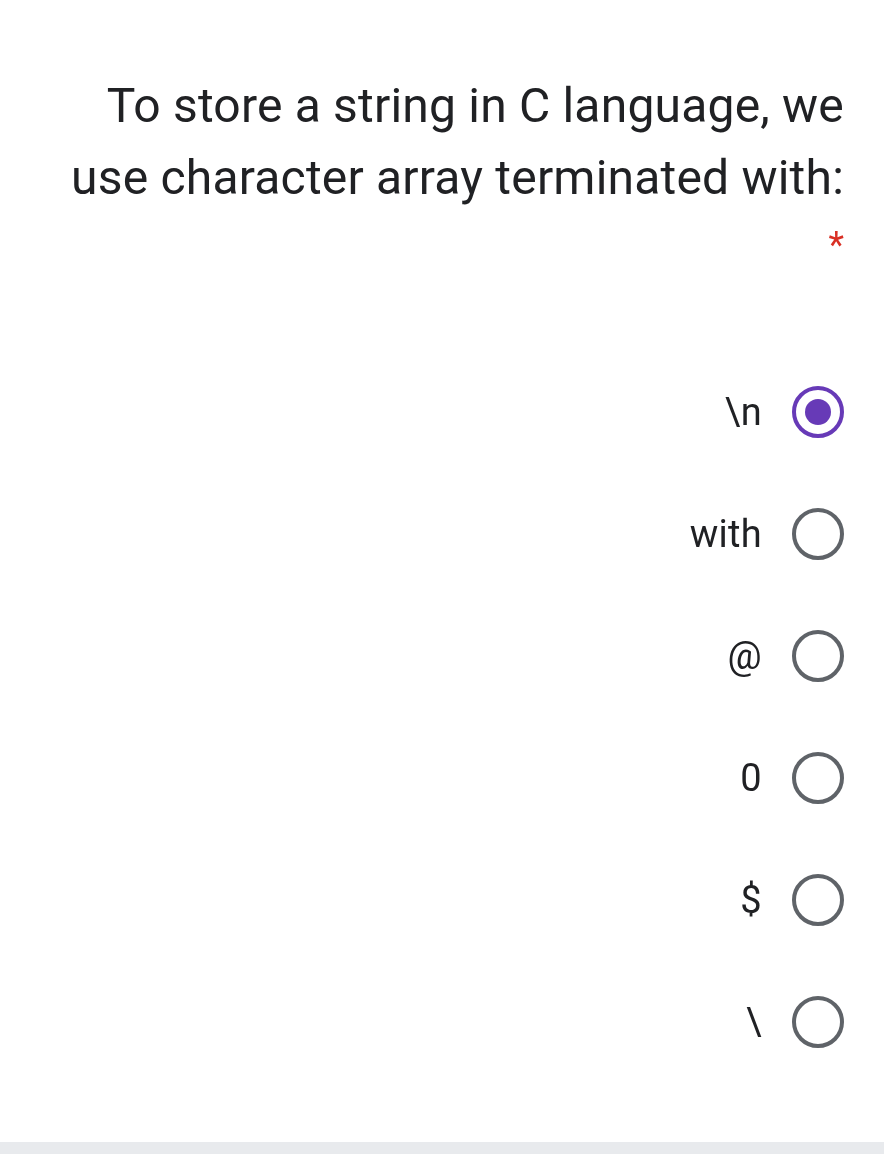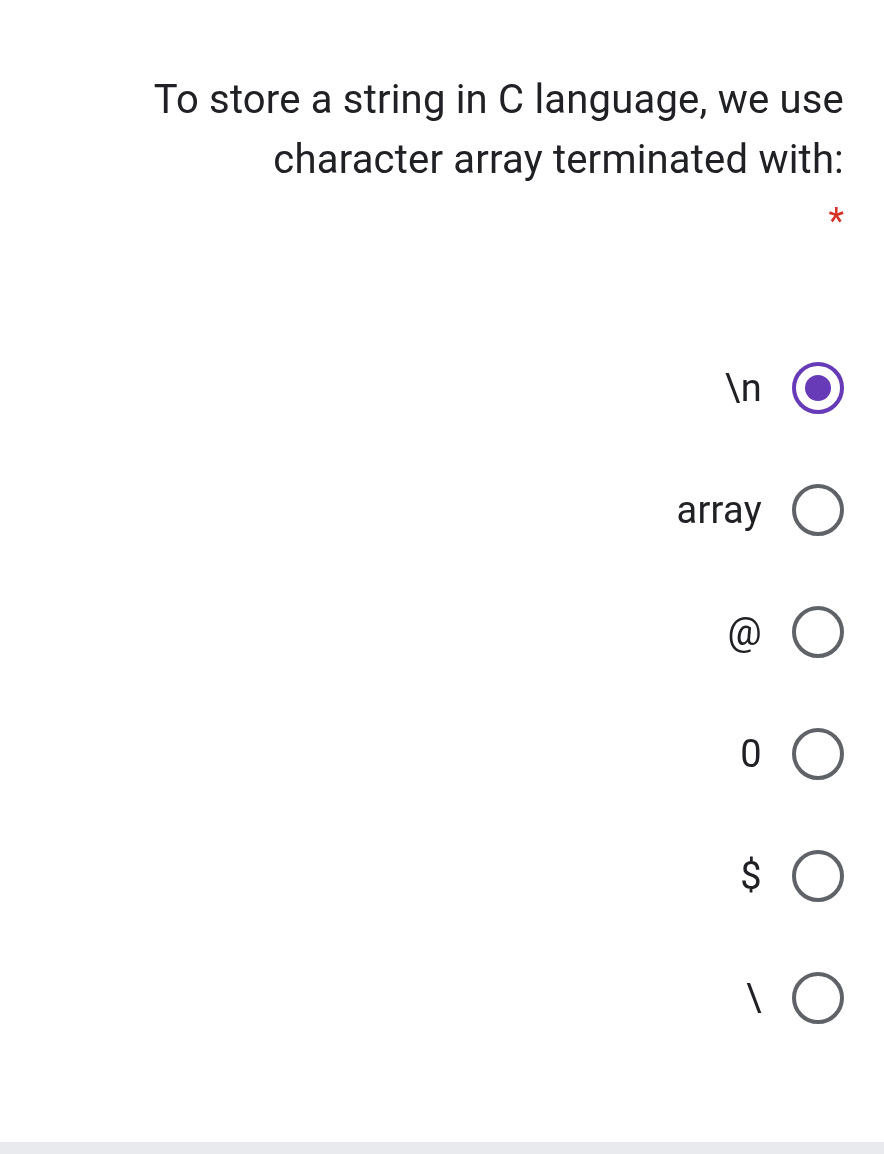--- a/index.html
+++ b/index.html
@@ -9,21 +9,21 @@
     }
     body {
       font-family: 'Google Sans', Roboto, Arial, sans-serif;
       background: #ffffff;
       width: 884px;
       height: 1154px;
       padding: 70px 30px 30px 30px;
       color: #202124;
     }
     .question-text {
-      font-size: 40px;
+      font-size: 48px;
       line-height: 1.5;
       color: #202124;
       text-align: right;
       padding-right: 10px;
       letter-spacing: 0.2px;
     }
     .required-mark {
       display: block;
       text-align: right;
       color: #d93025;
@@ -89,21 +89,21 @@
 <div class="required-mark">*</div>
 
 <div class="options-container">
   <div class="option-row">
     <span class="option-label">\n</span>
     <span class="radio-button selected">
       <span class="radio-inner"></span>
     </span>
   </div>
   <div class="option-row">
-    <span class="option-label">array</span>
+    <span class="option-label">with</span>
     <span class="radio-button">
       
     </span>
   </div>
   <div class="option-row">
     <span class="option-label">@</span>
     <span class="radio-button">
       
     </span>
   </div>

